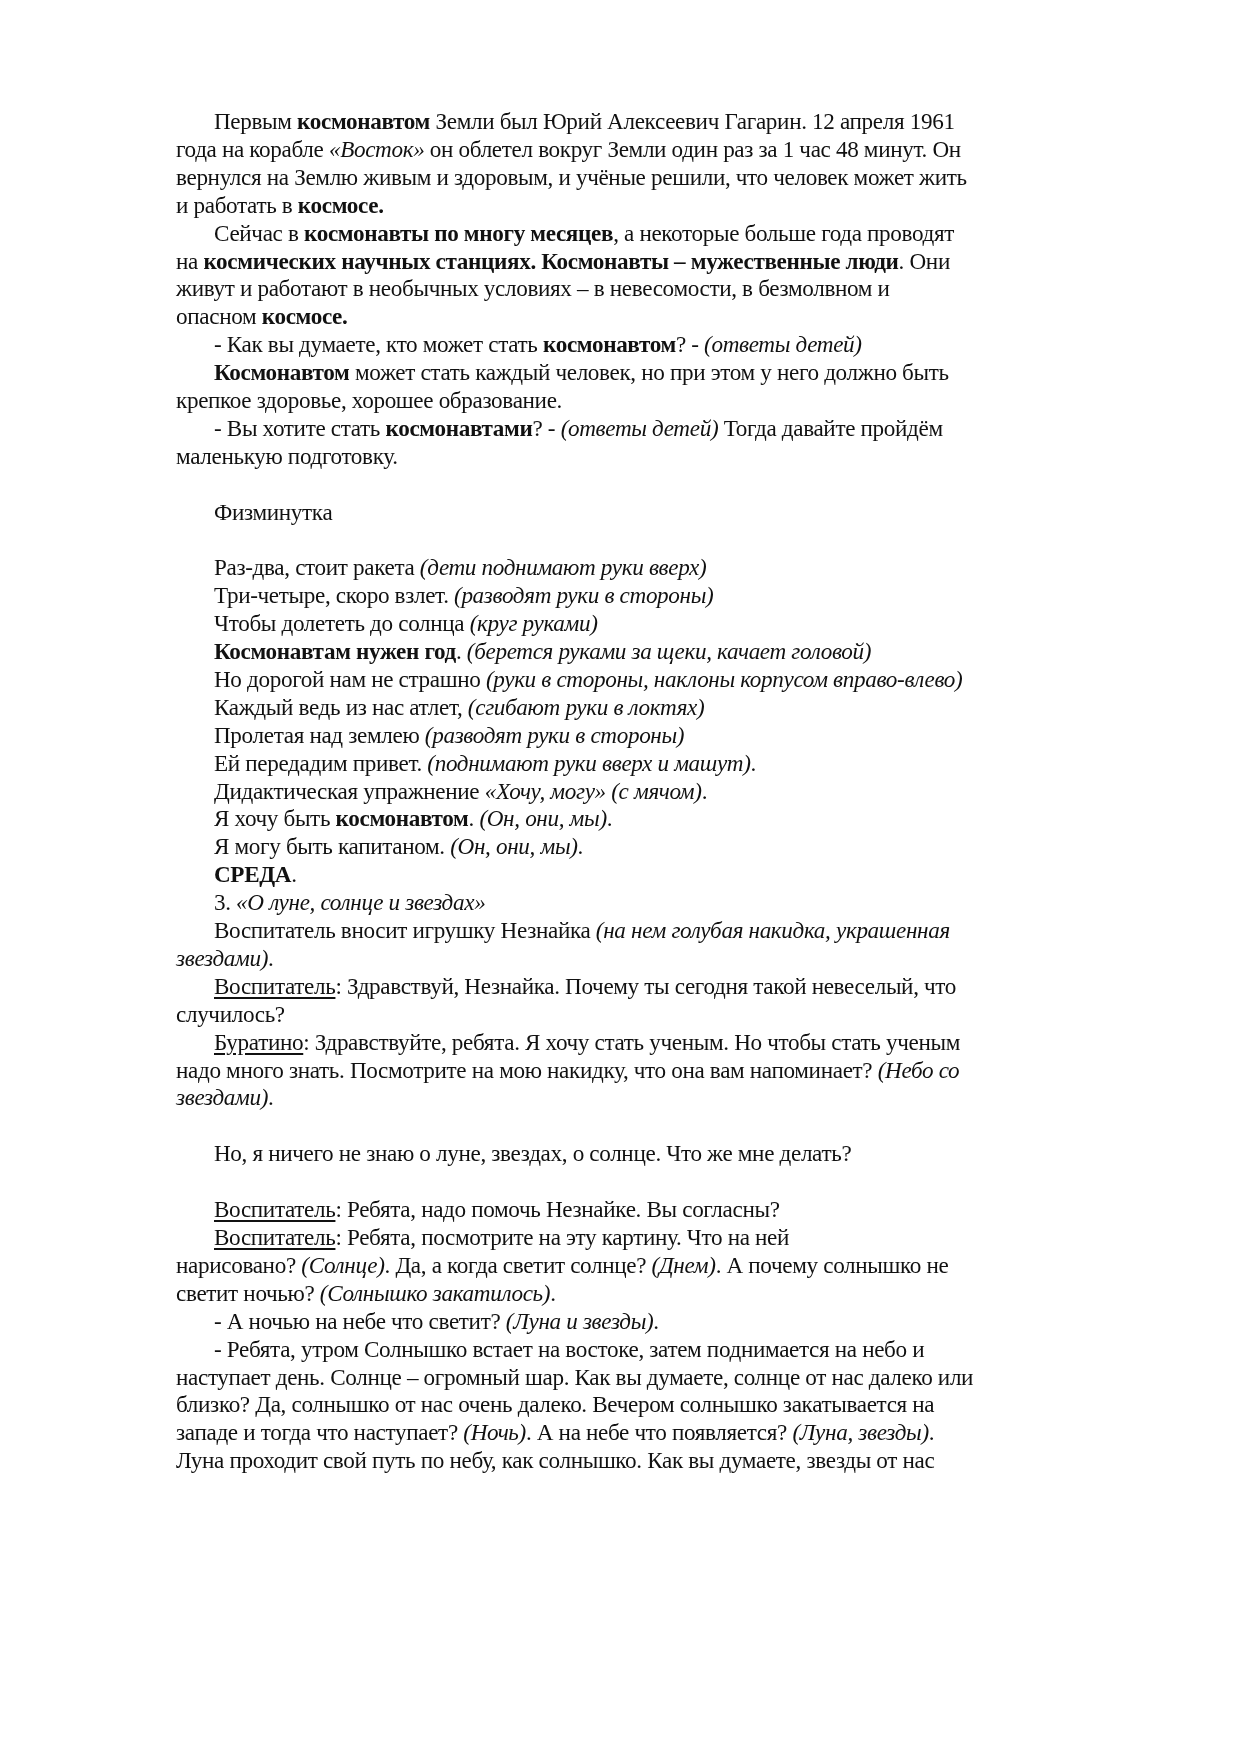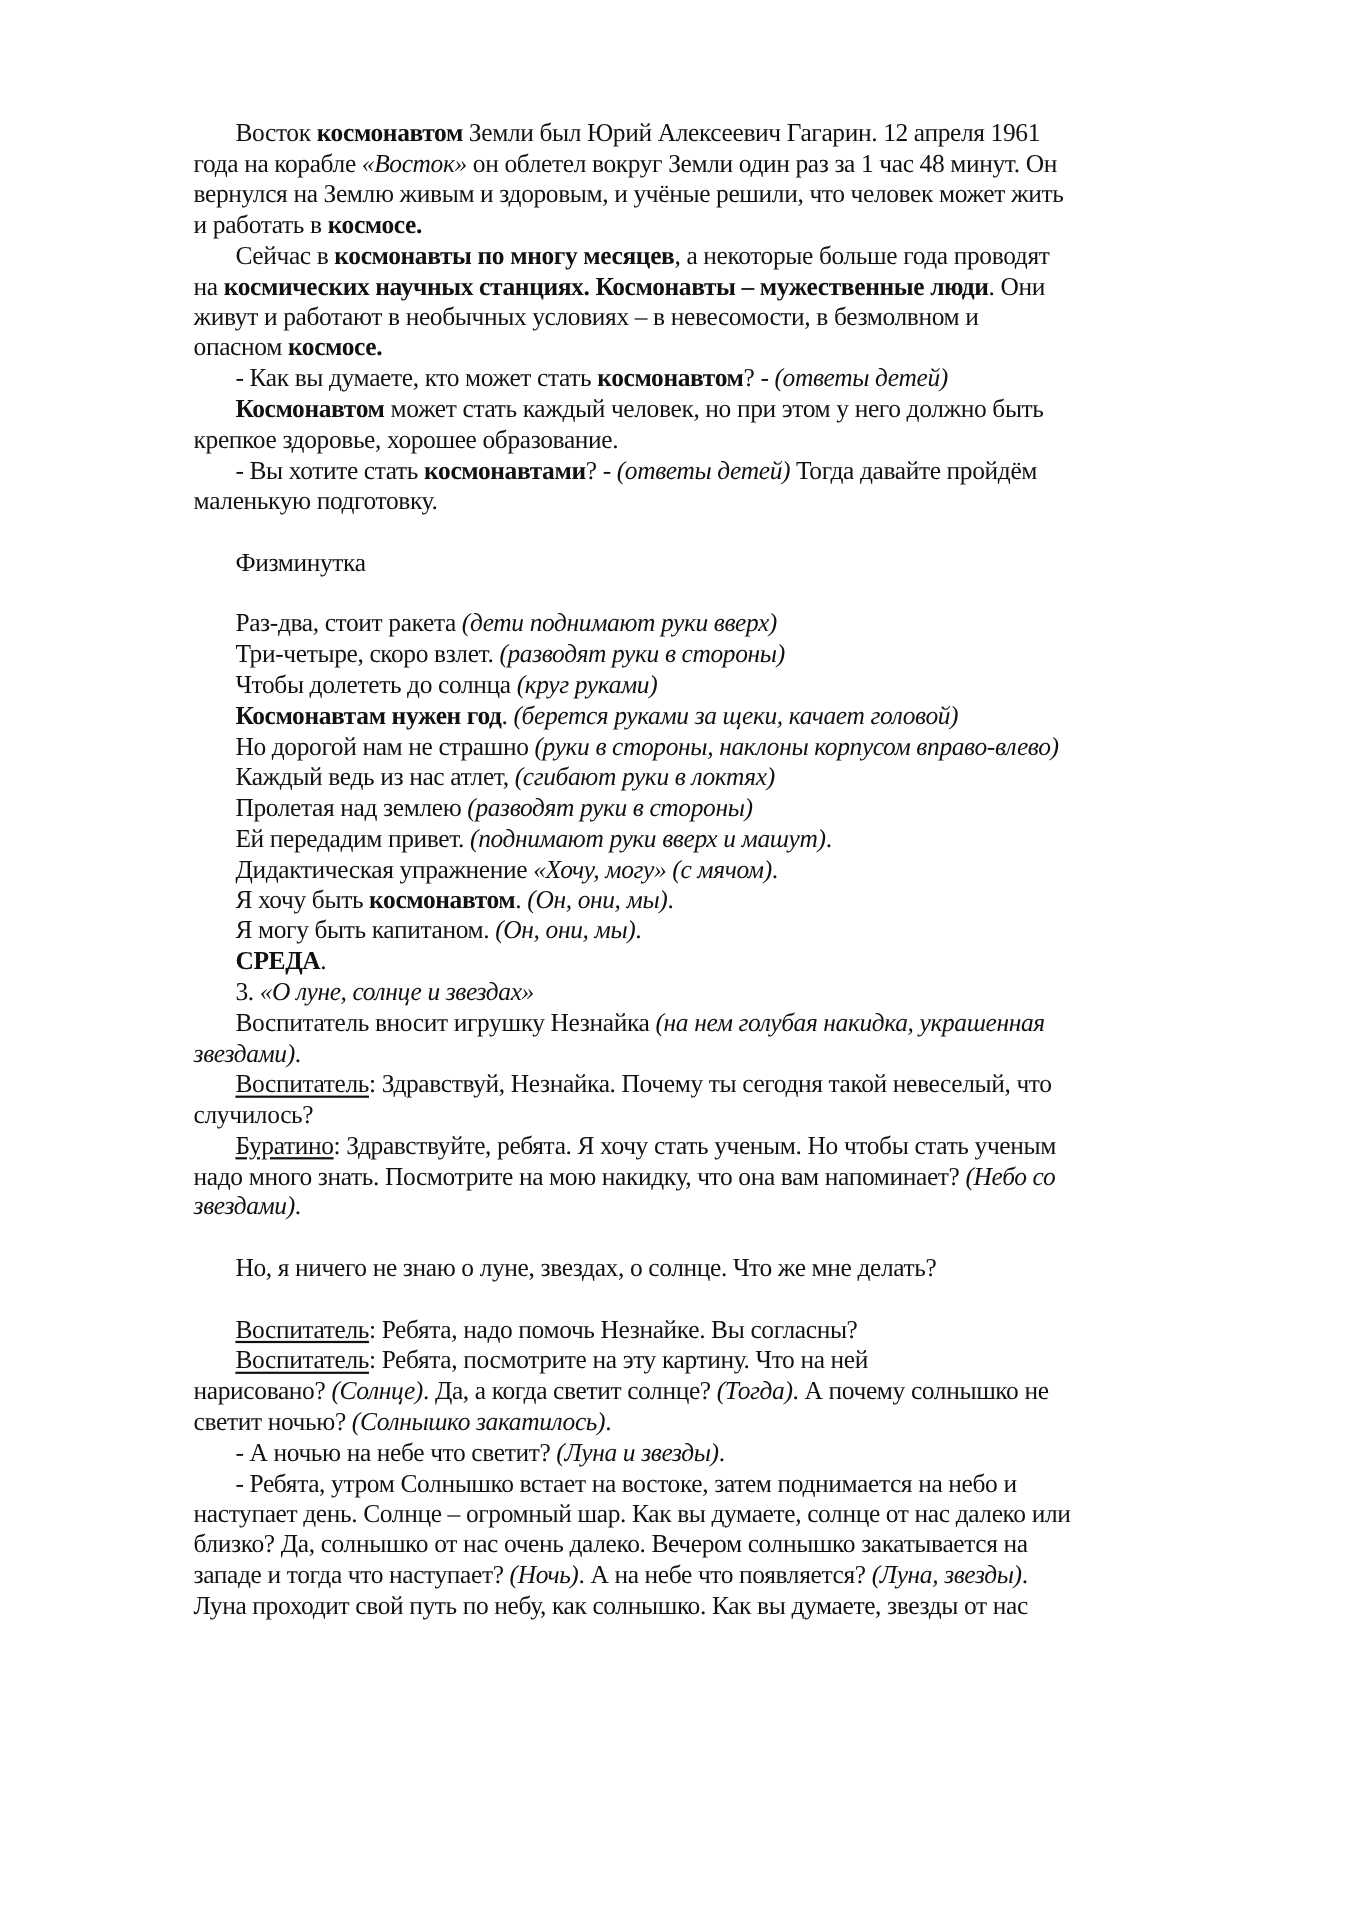--- a/index.html
+++ b/index.html
@@ -19,21 +19,21 @@
   .ind { left: 214px; }
   b, .b { font-weight: bold; }
   i, .i { font-style: italic; }
   u, .u { text-decoration: underline; text-decoration-thickness: 2px; text-underline-offset: 3px; }
 </style>
 </head>
 <body>
 
 <div class="page">
   <div id="text-body">
-      <div class="line ind" style="top: 106px; transform: scaleX(0.985);"><span>Восток </span><span class="b">космонавтом</span><span> Земли был Юрий Алексеевич Гагарин. 12 апреля 1961</span></div>
+      <div class="line ind" style="top: 106px; transform: scaleX(0.985);"><span>Первым </span><span class="b">космонавтом</span><span> Земли был Юрий Алексеевич Гагарин. 12 апреля 1961</span></div>
       <div class="line" style="top: 134px; transform: scaleX(0.985);"><span>года на корабле </span><span class="i">«Восток»</span><span> он облетел вокруг Земли один раз за 1 час 48 минут. Он</span></div>
       <div class="line" style="top: 162px; transform: scaleX(0.985);"><span>вернулся на Землю живым и здоровым, и учёные решили, что человек может жить</span></div>
       <div class="line" style="top: 190px; transform: scaleX(0.985);"><span>и работать в </span><span class="b">космосе.</span></div>
       <div class="line ind" style="top: 218px; transform: scaleX(0.985);"><span>Сейчас в </span><span class="b">космонавты по многу месяцев</span><span>, а некоторые больше года проводят</span></div>
       <div class="line" style="top: 246px; transform: scaleX(0.985);"><span>на </span><span class="b">космических научных станциях. Космонавты – мужественные люди</span><span>. Они</span></div>
       <div class="line" style="top: 273px; transform: scaleX(0.985);"><span>живут и работают в необычных условиях – в невесомости, в безмолвном и</span></div>
       <div class="line" style="top: 301px; transform: scaleX(0.985);"><span>опасном </span><span class="b">космосе.</span></div>
       <div class="line ind" style="top: 329px; transform: scaleX(0.985);"><span>- Как вы думаете, кто может стать </span><span class="b">космонавтом</span><span>? - </span><span class="i">(ответы детей)</span></div>
       <div class="line ind" style="top: 357px; transform: scaleX(0.985);"><span class="b">Космонавтом</span><span> может стать каждый человек, но при этом у него должно быть</span></div>
       <div class="line" style="top: 385px; transform: scaleX(0.985);"><span>крепкое здоровье, хорошее образование.</span></div>
@@ -56,21 +56,21 @@
       <div class="line ind" style="top: 915px; transform: scaleX(0.985);"><span>Воспитатель вносит игрушку Незнайка </span><span class="i">(на нем голубая накидка, украшенная</span></div>
       <div class="line" style="top: 943px; transform: scaleX(0.985);"><span class="i">звездами)</span><span>.</span></div>
       <div class="line ind" style="top: 971px; transform: scaleX(0.985);"><span class="u">Воспитатель</span><span>: Здравствуй, Незнайка. Почему ты сегодня такой невеселый, что</span></div>
       <div class="line" style="top: 999px; transform: scaleX(0.985);"><span>случилось?</span></div>
       <div class="line ind" style="top: 1027px; transform: scaleX(0.985);"><span class="u">Буратино</span><span>: Здравствуйте, ребята. Я хочу стать ученым. Но чтобы стать ученым</span></div>
       <div class="line" style="top: 1055px; transform: scaleX(0.985);"><span>надо много знать. Посмотрите на мою накидку, что она вам напоминает? </span><span class="i">(Небо со</span></div>
       <div class="line" style="top: 1082px; transform: scaleX(0.985);"><span class="i">звездами)</span><span>.</span></div>
       <div class="line ind" style="top: 1138px; transform: scaleX(0.985);"><span>Но, я ничего не знаю о луне, звездах, о солнце.  Что же мне делать?</span></div>
       <div class="line ind" style="top: 1194px; transform: scaleX(0.985);"><span class="u">Воспитатель</span><span>: Ребята, надо помочь Незнайке. Вы согласны?</span></div>
       <div class="line ind" style="top: 1222px; transform: scaleX(0.985);"><span class="u">Воспитатель</span><span>: Ребята, посмотрите на эту картину.  Что на ней</span></div>
-      <div class="line" style="top: 1250px; transform: scaleX(0.985);"><span>нарисовано? </span><span class="i">(Солнце)</span><span>. Да, а когда светит солнце? </span><span class="i">(Тогда)</span><span>. А почему солнышко не</span></div>
+      <div class="line" style="top: 1250px; transform: scaleX(0.985);"><span>нарисовано? </span><span class="i">(Солнце)</span><span>. Да, а когда светит солнце? </span><span class="i">(Днем)</span><span>. А почему солнышко не</span></div>
       <div class="line" style="top: 1278px; transform: scaleX(0.985);"><span>светит ночью? </span><span class="i">(Солнышко закатилось)</span><span>.</span></div>
       <div class="line ind" style="top: 1306px; transform: scaleX(0.985);"><span>- А ночью на небе что светит? </span><span class="i">(Луна и звезды)</span><span>.</span></div>
       <div class="line ind" style="top: 1334px; transform: scaleX(0.985);"><span>- Ребята, утром Солнышко встает на востоке, затем поднимается на небо и</span></div>
       <div class="line" style="top: 1362px; transform: scaleX(0.985);"><span>наступает день. Солнце – огромный шар. Как вы думаете, солнце от нас далеко или</span></div>
       <div class="line" style="top: 1389px; transform: scaleX(0.985);"><span>близко? Да, солнышко от нас очень далеко. Вечером солнышко закатывается на</span></div>
       <div class="line" style="top: 1417px; transform: scaleX(0.985);"><span>западе и тогда что наступает? </span><span class="i">(Ночь)</span><span>. А на небе что появляется? </span><span class="i">(Луна, звезды)</span><span>.</span></div>
       <div class="line" style="top: 1445px; transform: scaleX(0.985);"><span>Луна проходит свой путь по небу, как солнышко. Как вы думаете, звезды от нас</span></div>
     </div>
 </div>
 

